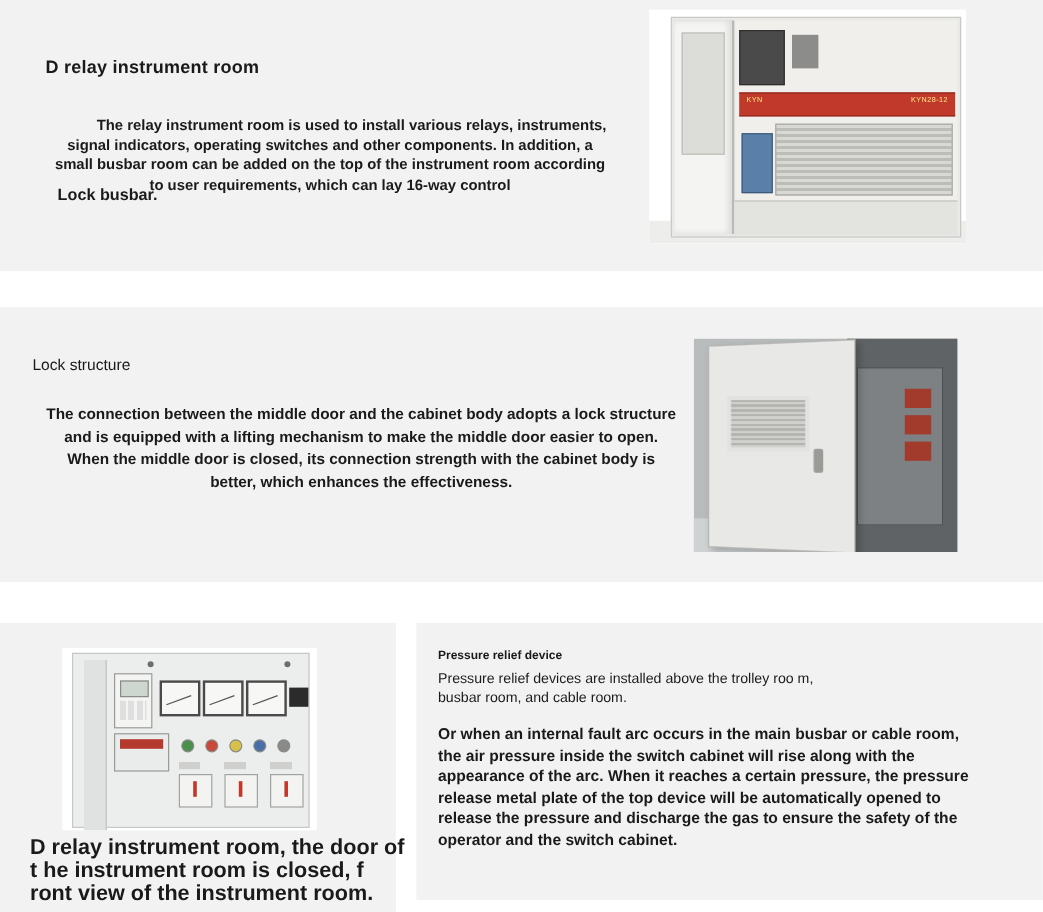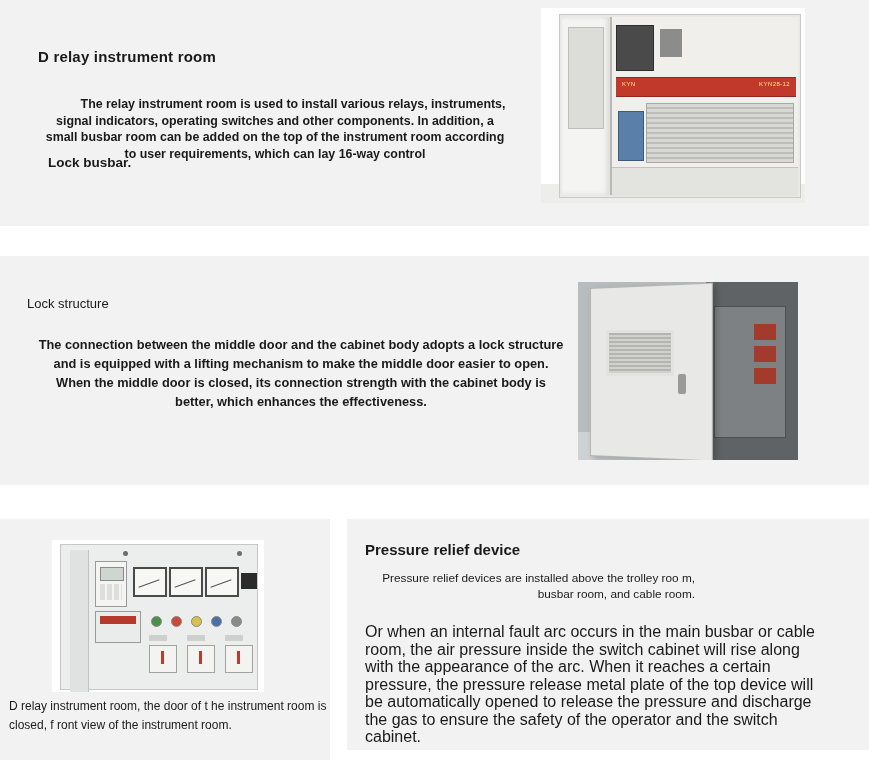--- a/index.html
+++ b/index.html
@@ -486,60 +486,59 @@
     left: 88px;
     top: 90px;
     width: 108px;
     height: 6px;
     background:
       repeating-linear-gradient(90deg, #cfcfcd 0 18px, transparent 18px 38px);
   }
 
   .s3l-caption {
     position: absolute;
-    left: 9px;
+    left: 25px;
     top: 178px;
     width: 318px;
-    font-size: 12px;
-    font-weight: normal;
+    font-size: 18px;
+    font-weight: bold;
     line-height: 19px;
   }
 
   
   .section3-right {
     position: absolute;
     left: 347px;
     top: 519px;
     width: 522px;
     height: 231px;
     background: #f2f2f2;
   }
   .s3r-title {
     position: absolute;
     left: 18px;
     top: 22px;
-    font-size: 15px;
+    font-size: 10px;
     font-weight: bold;
   }
   .s3r-p1 {
     position: absolute;
     left: 18px;
-    top: 52px;
+    top: 39px;
     width: 330px;
     font-size: 11.8px;
     line-height: 15.5px;
-    text-align: right;
   }
   .s3r-p2 {
     position: absolute;
     left: 18px;
-    top: 104px;
+    top: 84px;
     width: 452px;
-    font-size: 16px;
-    font-weight: normal;
+    font-size: 13px;
+    font-weight: bold;
     line-height: 17.5px;
   }
 </style>
 </head>
 <body>
 
 <div class="section1">
   <div class="s1-title">D relay instrument room</div>
   <div class="s1-para">The relay instrument room is used to install various relays, instruments, signal indicators, operating switches and other components. In addition, a small busbar room can be added on the top of the instrument room according to user requirements, which can lay 16-way control</div>
   <div class="s1-sub">Lock busbar.</div>

